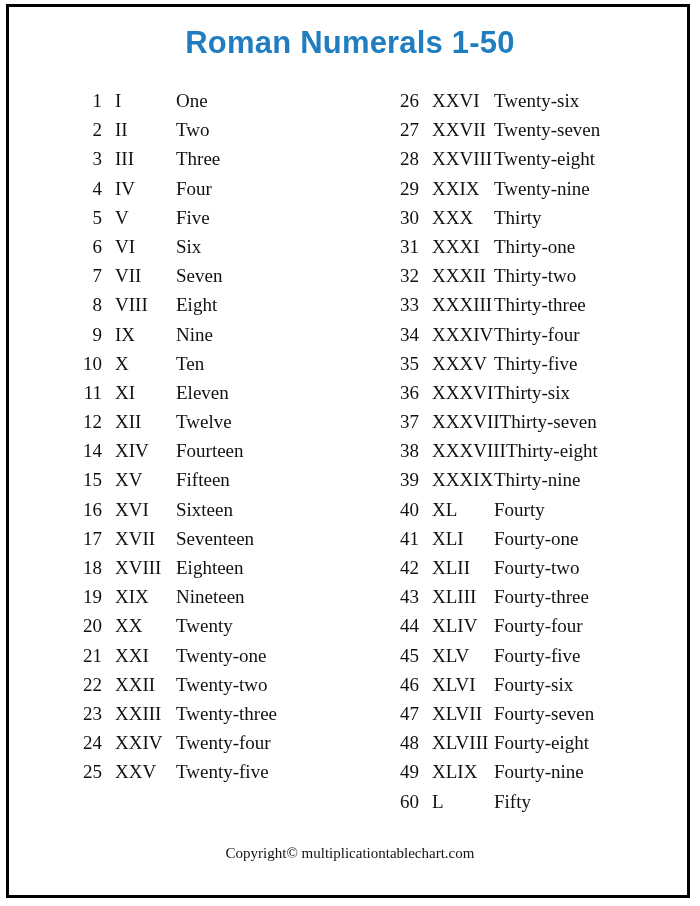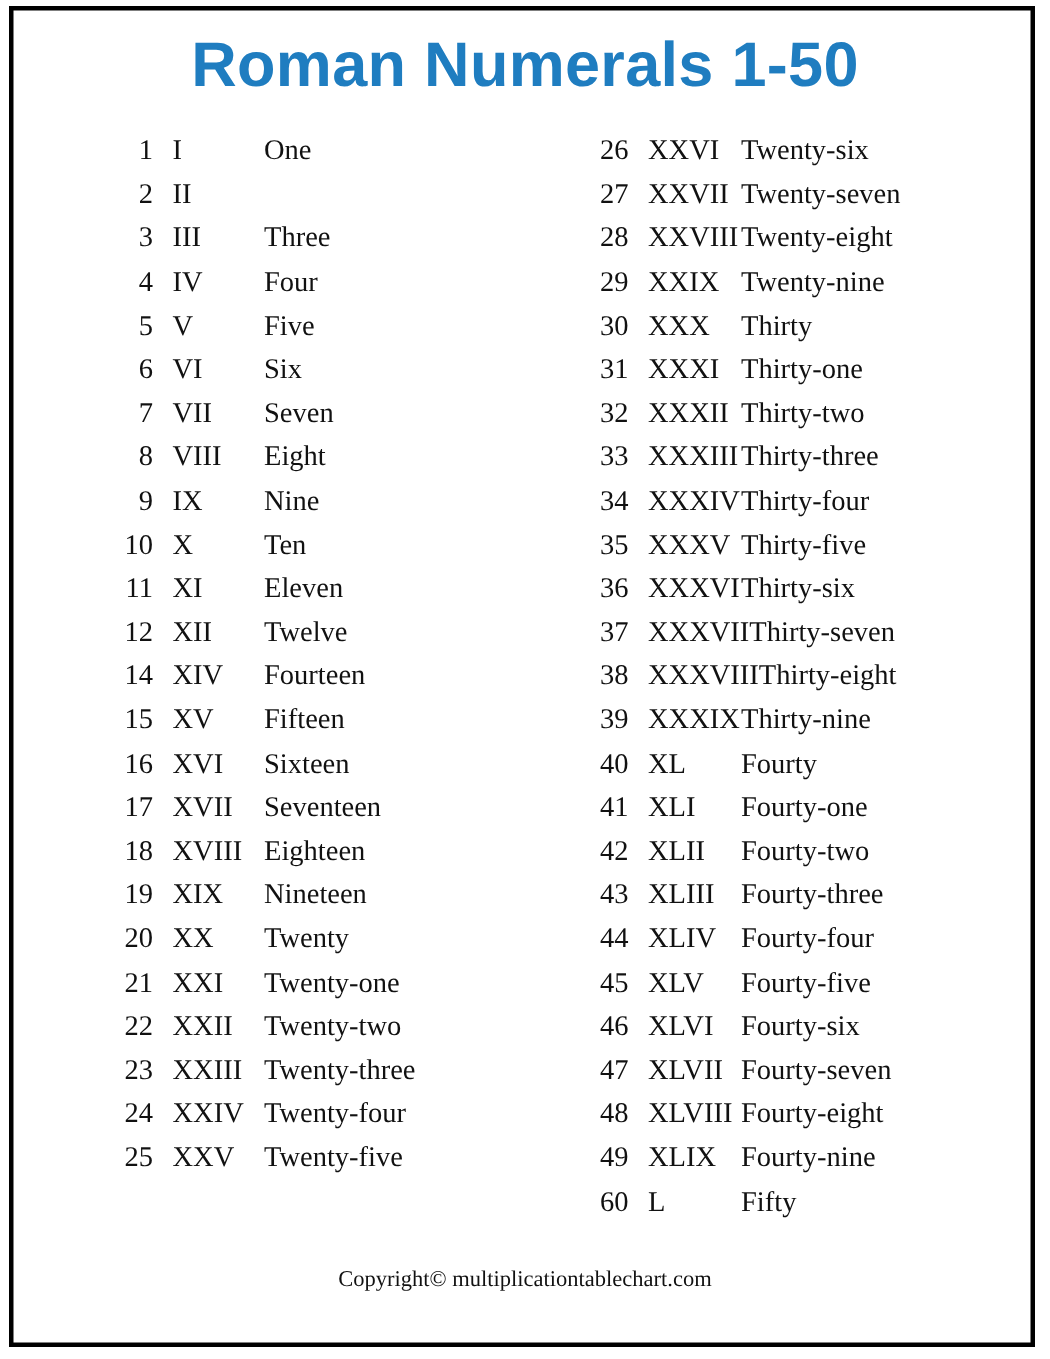--- a/index.html
+++ b/index.html
@@ -27,21 +27,21 @@
     pointer-events: none;
   }
   #title {
     position: absolute;
     left: 0;
     top: 24px;
     width: 700px;
     text-align: center;
     font-family: "Liberation Sans", "DejaVu Sans", sans-serif;
     font-weight: bold;
-    font-size: 42px;
+    font-size: 31px;
     letter-spacing: 0.2px;
     color: #1f7dc0;
     line-height: 38px;
   }
   
   .col {
     position: absolute;
     top: 86px;
   }
   #col-left  { left: 76px; }
@@ -94,20 +94,21 @@
 
   <div class="col" id="col-left">
       <div class="row">
         <span class="c-num">1</span>
         <span class="c-roman">I</span>
         <span class="c-word">One</span>
       </div>
       <div class="row">
         <span class="c-num">2</span>
         <span class="c-roman">II</span>
+        <span class="c-word">Two</span>
       </div>
       <div class="row">
         <span class="c-num">3</span>
         <span class="c-roman">III</span>
         <span class="c-word">Three</span>
       </div>
       <div class="row">
         <span class="c-num">4</span>
         <span class="c-roman">IV</span>
         <span class="c-word">Four</span>

